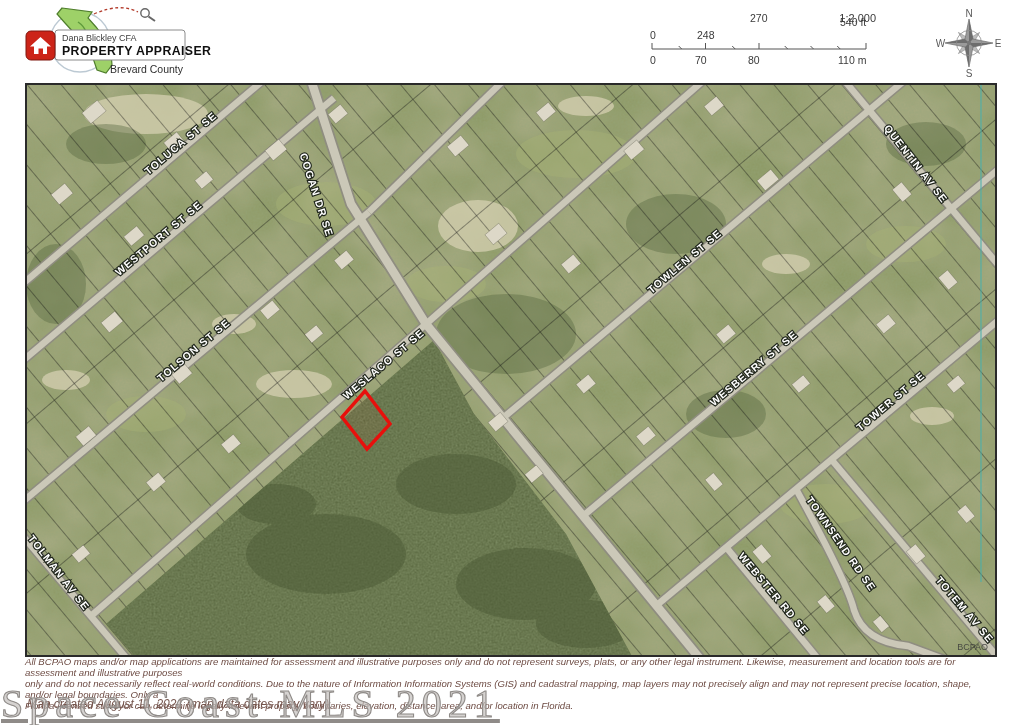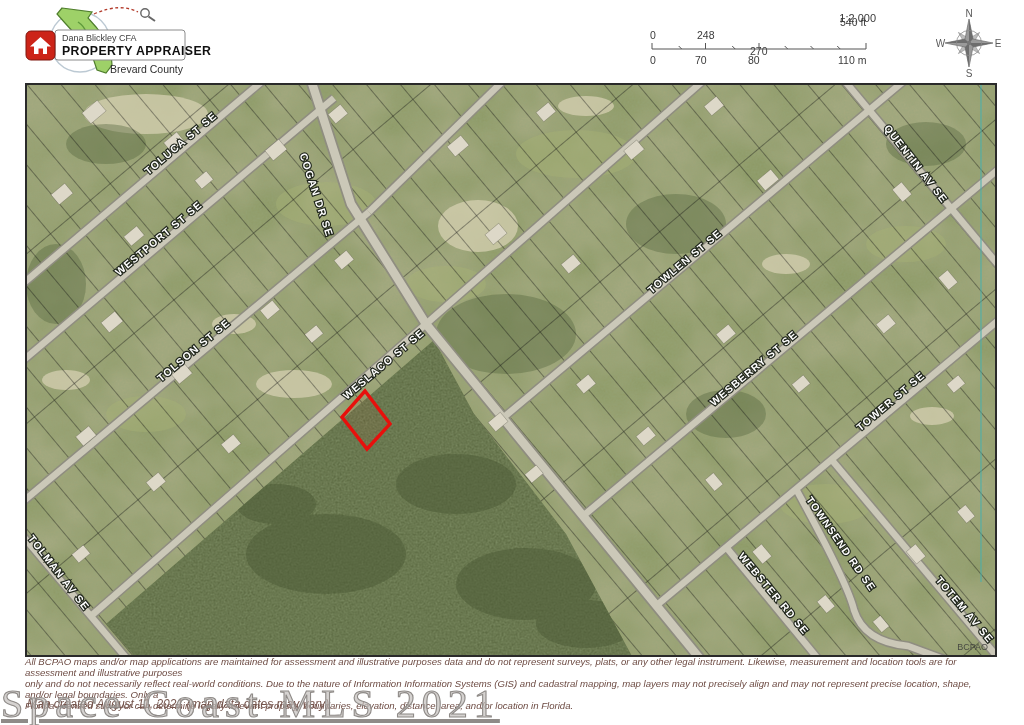--- a/index.html
+++ b/index.html
@@ -44,21 +44,21 @@
   </g>
   <text x="44" y="37" font-size="9" fill="#3c3c3c">Dana Blickley CFA</text>
   <text x="44" y="51" font-size="12.3" font-weight="bold" fill="#101010" letter-spacing="0.4">PROPERTY APPRAISER</text>
   <text x="165" y="69" font-size="10.5" fill="#2e2e2e" text-anchor="end">Brevard County</text>
 </svg>
 
 <div id="scalebar" class="abs">
   <div class="ratio">1:2,000</div>
   <span class="lab" style="left:2px;top:17px">0</span>
   <span class="lab" style="left:49px;top:17px">248</span>
-  <span class="lab" style="left:102px;top:33px">270</span>
+  <span class="lab" style="left:102px;top:0">270</span>
   <span class="lab" style="left:192px;top:4px">540 ft</span>
   <svg class="abs" style="left:0;top:30px" width="228" height="10" viewBox="0 0 228 10">
     <line x1="4" y1="7" x2="218" y2="7" stroke="#555" stroke-width="1.1"></line>
     <g stroke="#555" stroke-width="1">
       <line x1="4" y1="1" x2="4" y2="7"></line>
       <line x1="57.5" y1="1" x2="57.5" y2="7"></line>
       <line x1="111" y1="1" x2="111" y2="7"></line>
       <line x1="218" y1="1" x2="218" y2="7"></line>
       <line x1="30.7" y1="4" x2="33.7" y2="7"></line>
       <line x1="84.2" y1="4" x2="87.2" y2="7"></line>
@@ -252,18 +252,18 @@
     <text class="streetlbl" transform="translate(936,528) rotate(50)">TOTEM AV SE</text>
   </g>
 
   <text x="962" y="566" text-anchor="end" font-size="9" fill="#3a3a3a" opacity="0.85">BCPAO</text>
 
   <rect x="0.5" y="0.5" width="969" height="571" fill="none" stroke="#2a2a2a" stroke-width="1"></rect>
 </svg>
 </div>
 
 <div id="disclaimer" class="abs">
-  <div>All BCPAO maps and/or map applications are maintained for assessment and illustrative purposes data and do not represent surveys, plats, or any other legal instrument. Likewise, measurement and location tools are for assessment and illustrative purposes</div>
+  <div>All BCPAO maps and/or map applications are maintained for assessment and illustrative purposes only and do not represent surveys, plats, or any other legal instrument. Likewise, measurement and location tools are for assessment and illustrative purposes</div>
   <div>only and do not necessarily reflect real-world conditions. Due to the nature of Information Information Systems (GIS) and cadastral mapping, map layers may not precisely align and may not represent precise location, shape, and/or legal boundaries. Only a</div>
   <div>Florida-licensed surveyor can determine legally-relevant property boundaries, elevation, distance, area, and/or location in Florida.</div>
 </div>
 <div id="created" class="abs">Map created August 11, 2021 (map data dates may vary)</div>
 <div id="watermark" class="abs">Space Coast MLS 2021</div>
 
 </body></html>

